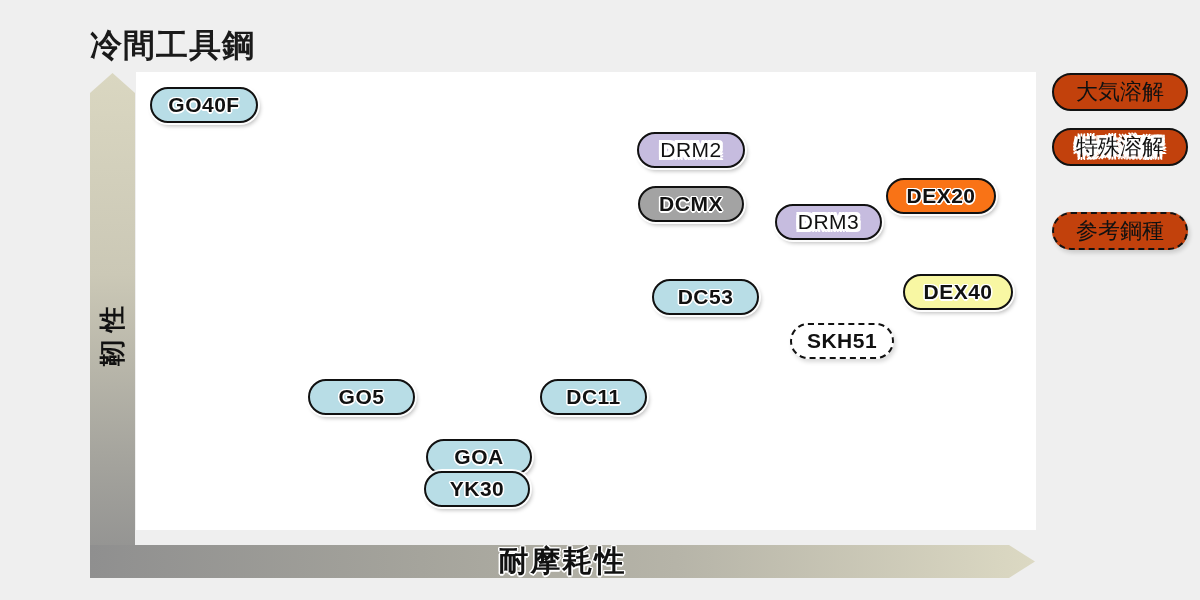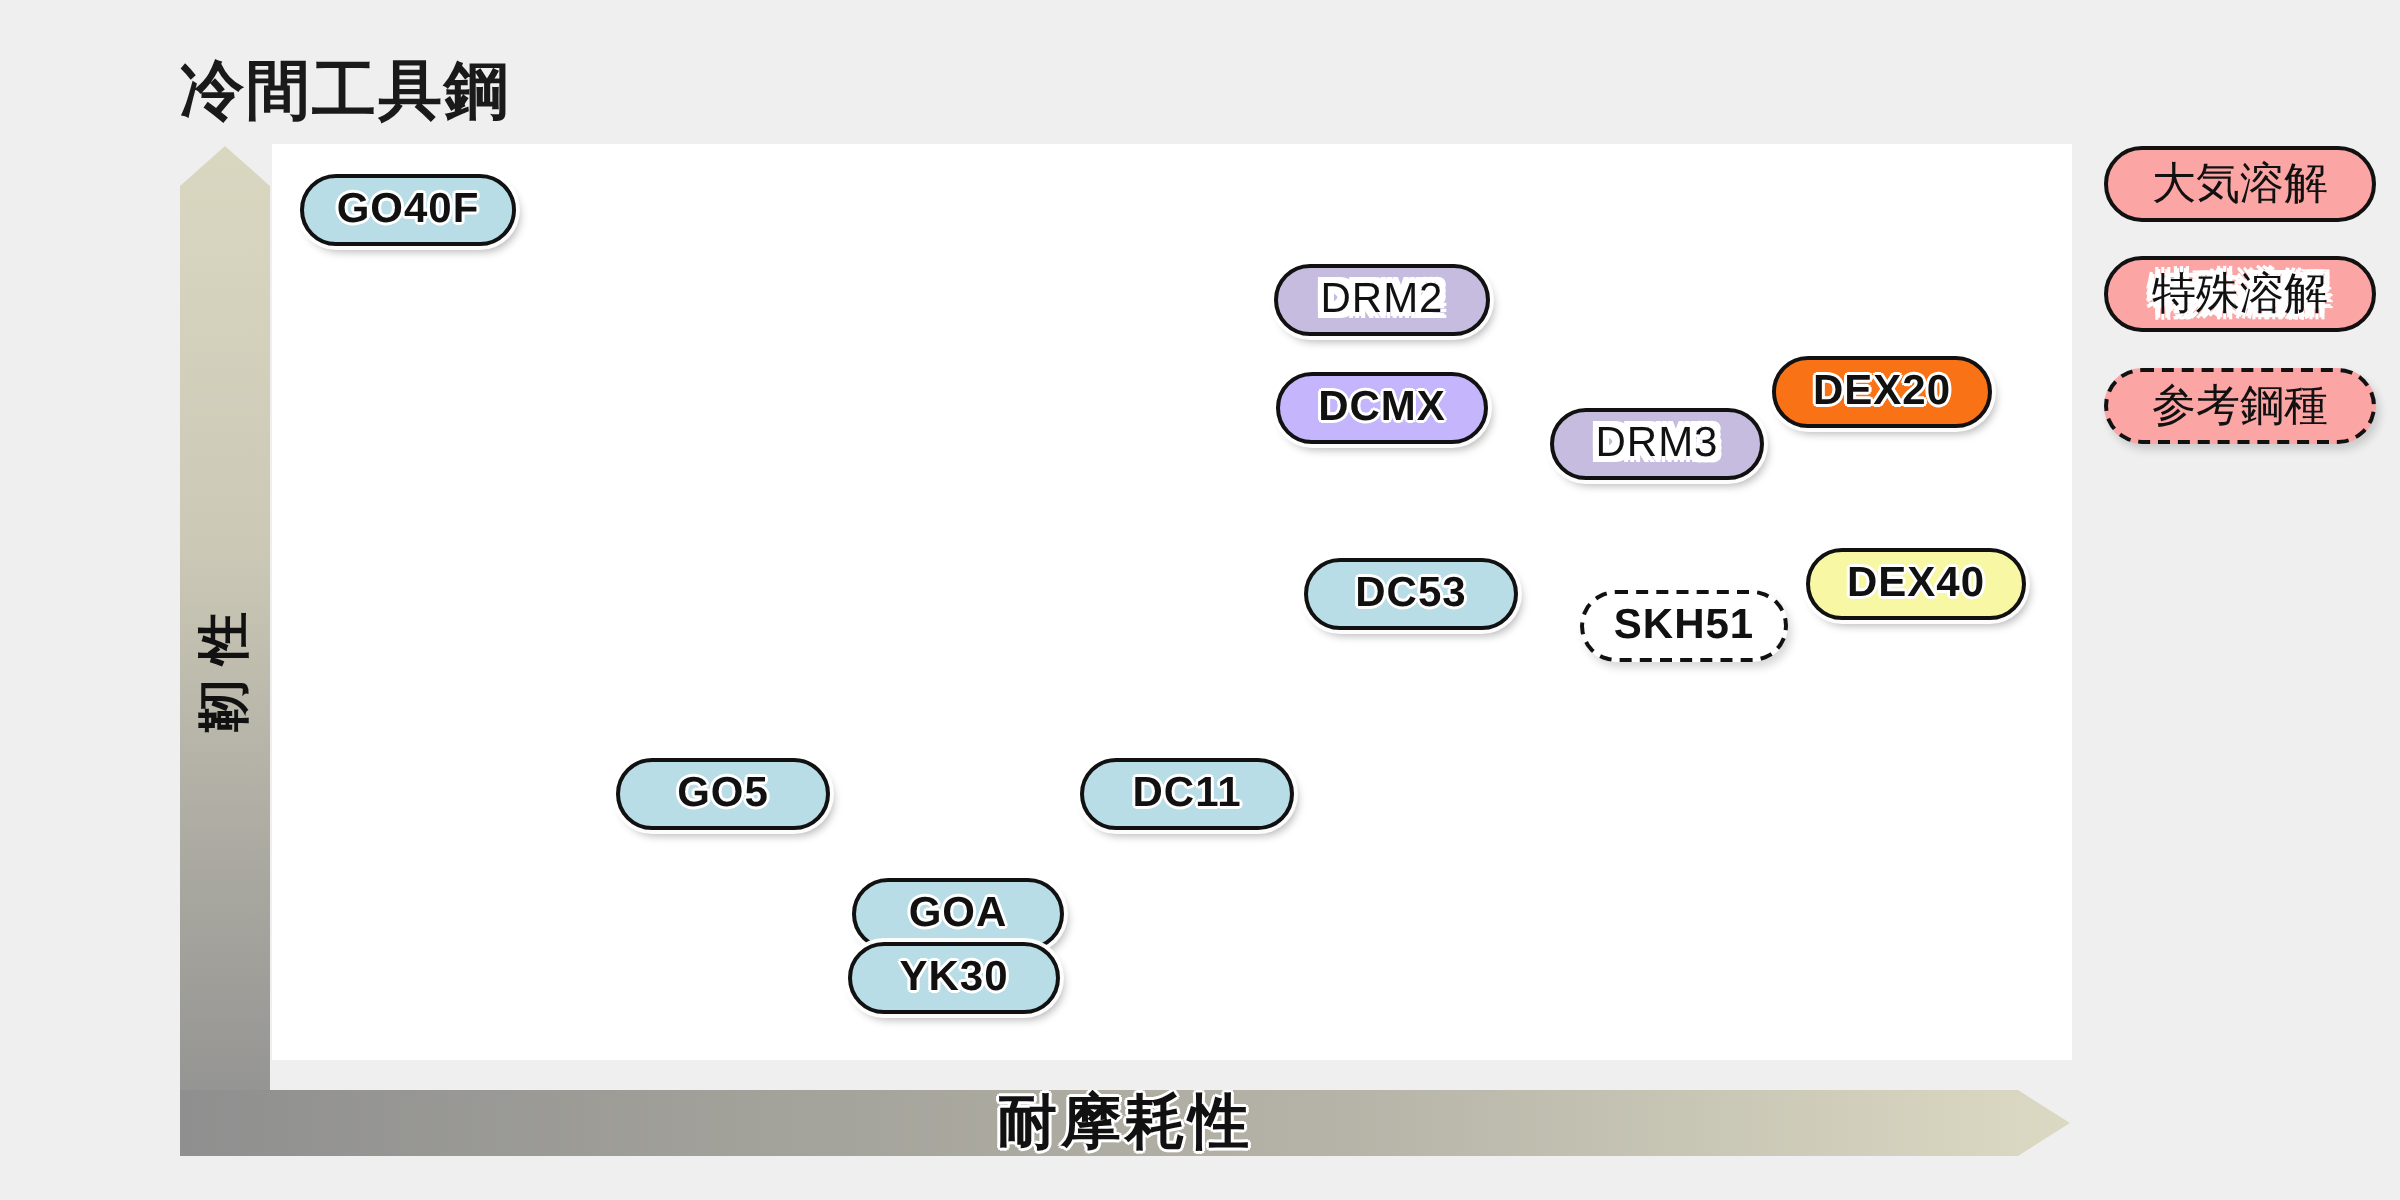--- a/index.html
+++ b/index.html
@@ -19,24 +19,24 @@
     clip-path:polygon(0 0,calc(100% - 26px) 0,100% 50%,calc(100% - 26px) 100%,0 100%);
     display:flex;align-items:center;justify-content:center;}
   .y-axis-label{position:absolute;left:112px;top:332px;transform:translate(-50%,-50%) rotate(-90deg);
     font-size:26px;font-weight:bold;color:#111;letter-spacing:8px;white-space:nowrap;}
   .x-axis-label{font-size:30px;font-weight:bold;color:#111;letter-spacing:2px;}
 
   
   .pill{position:absolute;box-sizing:border-box;height:36px;border:2.5px solid #111;border-radius:19px;
     display:flex;align-items:center;justify-content:center;
     box-shadow:0 0 0 2px rgba(255,255,255,0.95),2px 3px 4px rgba(0,0,0,0.28);}
-  .pill.dashed{border:2px dashed #111;box-shadow:2px 3px 4px rgba(0,0,0,0.15);}
+  .pill.dashed{border:2px dashed #111;box-shadow:2px 3px 4px rgba(0,0,0,0.15);margin-top:28px;}
   .pill-label{font-size:21px;font-weight:bold;color:#111;letter-spacing:0.5px;white-space:nowrap;}
 
-  .legend-pill{height:38px;width:136px;background:#fca5a5;box-shadow:none;}
+  .legend-pill{height:38px;width:136px;background:#c2410c;box-shadow:none;}
   .legend-label{font-size:22px;color:#111;white-space:nowrap;}
 
   
   .halo{text-shadow:-1.5px 0 #fff,1.5px 0 #fff,0 -1.5px #fff,0 1.5px #fff,
     -1px -1px #fff,1px -1px #fff,-1px 1px #fff,1px 1px #fff;}
   
   .outlined{font-weight:normal;
     text-shadow:-3px 0 #fff,3px 0 #fff,0 -3px #fff,0 3px #fff,
     -2px -2px #fff,2px -2px #fff,-2px 2px #fff,2px 2px #fff,
     -3px -3px #fff,3px 3px #fff,3px -3px #fff,-3px 3px #fff;}
@@ -57,21 +57,21 @@
     <span class="x-axis-label halo">耐摩耗性</span>
   </div>
 
   <div id="pill-layer">
       <div class="pill" style="left: 150px; top: 87px; width: 108px; background: rgb(184, 221, 230); text-align: center;">
         <span class="pill-label halo">GO40F</span>
       </div>
       <div class="pill" style="left: 637px; top: 132px; width: 108px; background: rgb(198, 188, 223);">
         <span class="pill-label outlined">DRM2</span>
       </div>
-      <div class="pill" style="left: 638px; top: 186px; width: 106px; background: #c4b5fd;">
+      <div class="pill" style="left: 638px; top: 186px; width: 106px; background: #a3a3a3;">
         <span class="pill-label halo">DCMX</span>
       </div>
       <div class="pill" style="left: 886px; top: 178px; width: 110px; background: #f97316;">
         <span class="pill-label halo">DEX20</span>
       </div>
       <div class="pill" style="left: 775px; top: 204px; width: 107px; background: rgb(198, 188, 223);">
         <span class="pill-label outlined">DRM3</span>
       </div>
       <div class="pill" style="left: 652px; top: 279px; width: 107px; background: rgb(184, 221, 230);">
         <span class="pill-label halo">DC53</span>

